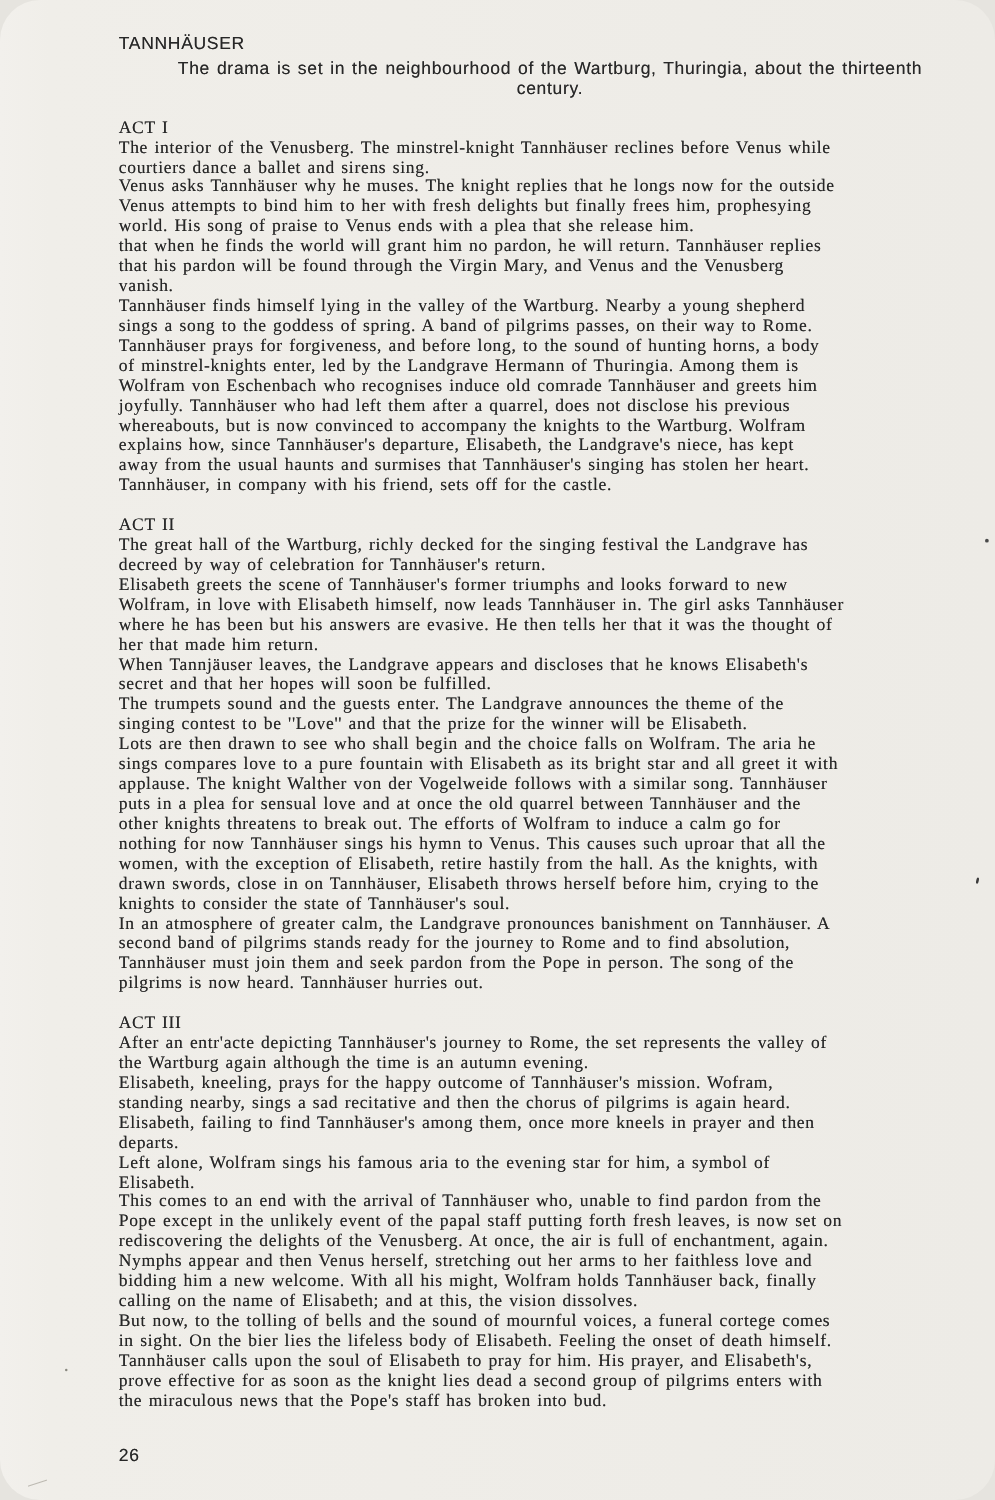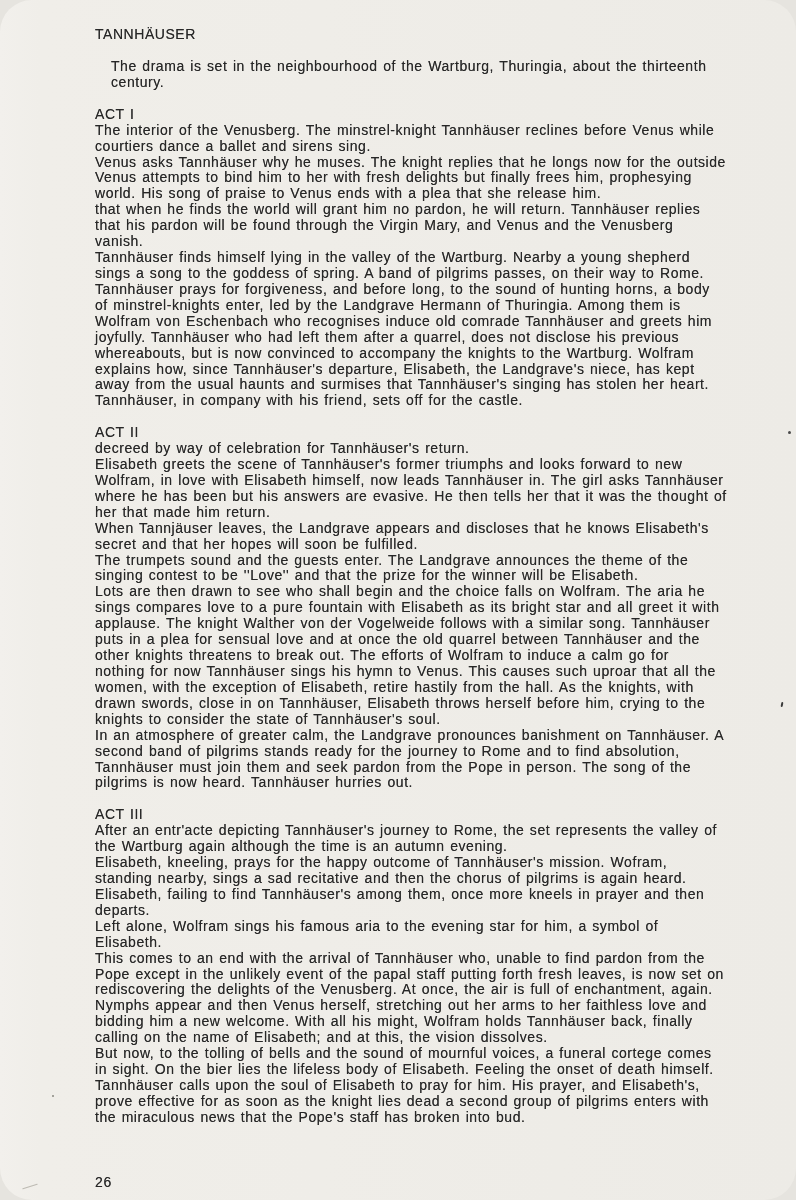--- a/index.html
+++ b/index.html
@@ -24,29 +24,28 @@
     position:absolute;
     left:95px;top:27px;width:690px;
     font-size:14px;
     line-height:15.92px;
     letter-spacing:0.55px;
     word-spacing:1.1px;
     text-shadow:0 0 0.45px rgba(45,45,45,0.65);
   }
   .line{white-space:pre;}
   .title-line{white-space:pre;}
-  .act{margin-top:15.92px;}
-  .intro{margin:16px;}
+  .act{margin-top:15.92px;font-family:Liberation Serif, serif;}
+  .intro{margin:4px;text-align:center;}
   .pagenum{
     position:absolute;
     left:95px;top:1156px;
     font-size:14px;
     letter-spacing:0.6px;
     text-shadow:0 0 0.45px rgba(45,45,45,0.65);
-    margin-top:18px;
   }
   
   .speck{position:absolute;background:#4a4a4a;border-radius:50%;}
   .speck-dot1{left:788px;top:431px;width:3px;height:3px;}
   .speck-comma{left:781px;top:702px;width:2px;height:5px;border-radius:2px/3px;transform:rotate(12deg);background:#3b3b3b;}
   .speck-dot2{left:52px;top:1095px;width:2px;height:2px;background:#8a8880;}
   .scratch{
     position:absolute;left:22px;top:1186px;width:16px;height:1px;
     background:#bdbab2;transform:rotate(-18deg);border-radius:1px;
   }
@@ -78,20 +77,21 @@
           <div class="line">of minstrel-knights enter, led by the Landgrave Hermann of Thuringia. Among them is</div>
           <div class="line">Wolfram von Eschenbach who recognises induce old comrade Tannhäuser and greets him</div>
           <div class="line">joyfully. Tannhäuser who had left them after a quarrel, does not disclose his previous</div>
           <div class="line">whereabouts, but is now convinced to accompany the knights to the Wartburg. Wolfram</div>
           <div class="line">explains how, since Tannhäuser's departure, Elisabeth, the Landgrave's niece, has kept</div>
           <div class="line">away from the usual haunts and surmises that Tannhäuser's singing has stolen her heart.</div>
           <div class="line">Tannhäuser, in company with his friend, sets off for the castle.</div>
         </section>
         <section class="act">
           <div class="line">ACT II</div>
+          <div class="line">The great hall of the Wartburg, richly decked for the singing festival the Landgrave has</div>
           <div class="line">decreed by way of celebration for Tannhäuser's return.</div>
           <div class="line">Elisabeth greets the scene of Tannhäuser's former triumphs and looks forward to new</div>
           <div class="line">Wolfram, in love with Elisabeth himself, now leads Tannhäuser in. The girl asks Tannhäuser</div>
           <div class="line">where he has been but his answers are evasive. He then tells her that it was the thought of</div>
           <div class="line">her that made him return.</div>
           <div class="line">When Tannjäuser leaves, the Landgrave appears and discloses that he knows Elisabeth's</div>
           <div class="line">secret and that her hopes will soon be fulfilled.</div>
           <div class="line">The trumpets sound and the guests enter. The Landgrave announces the theme of the</div>
           <div class="line">singing contest to be ''Love'' and that the prize for the winner will be Elisabeth.</div>
           <div class="line">Lots are then drawn to see who shall begin and the choice falls on Wolfram. The aria he</div>

